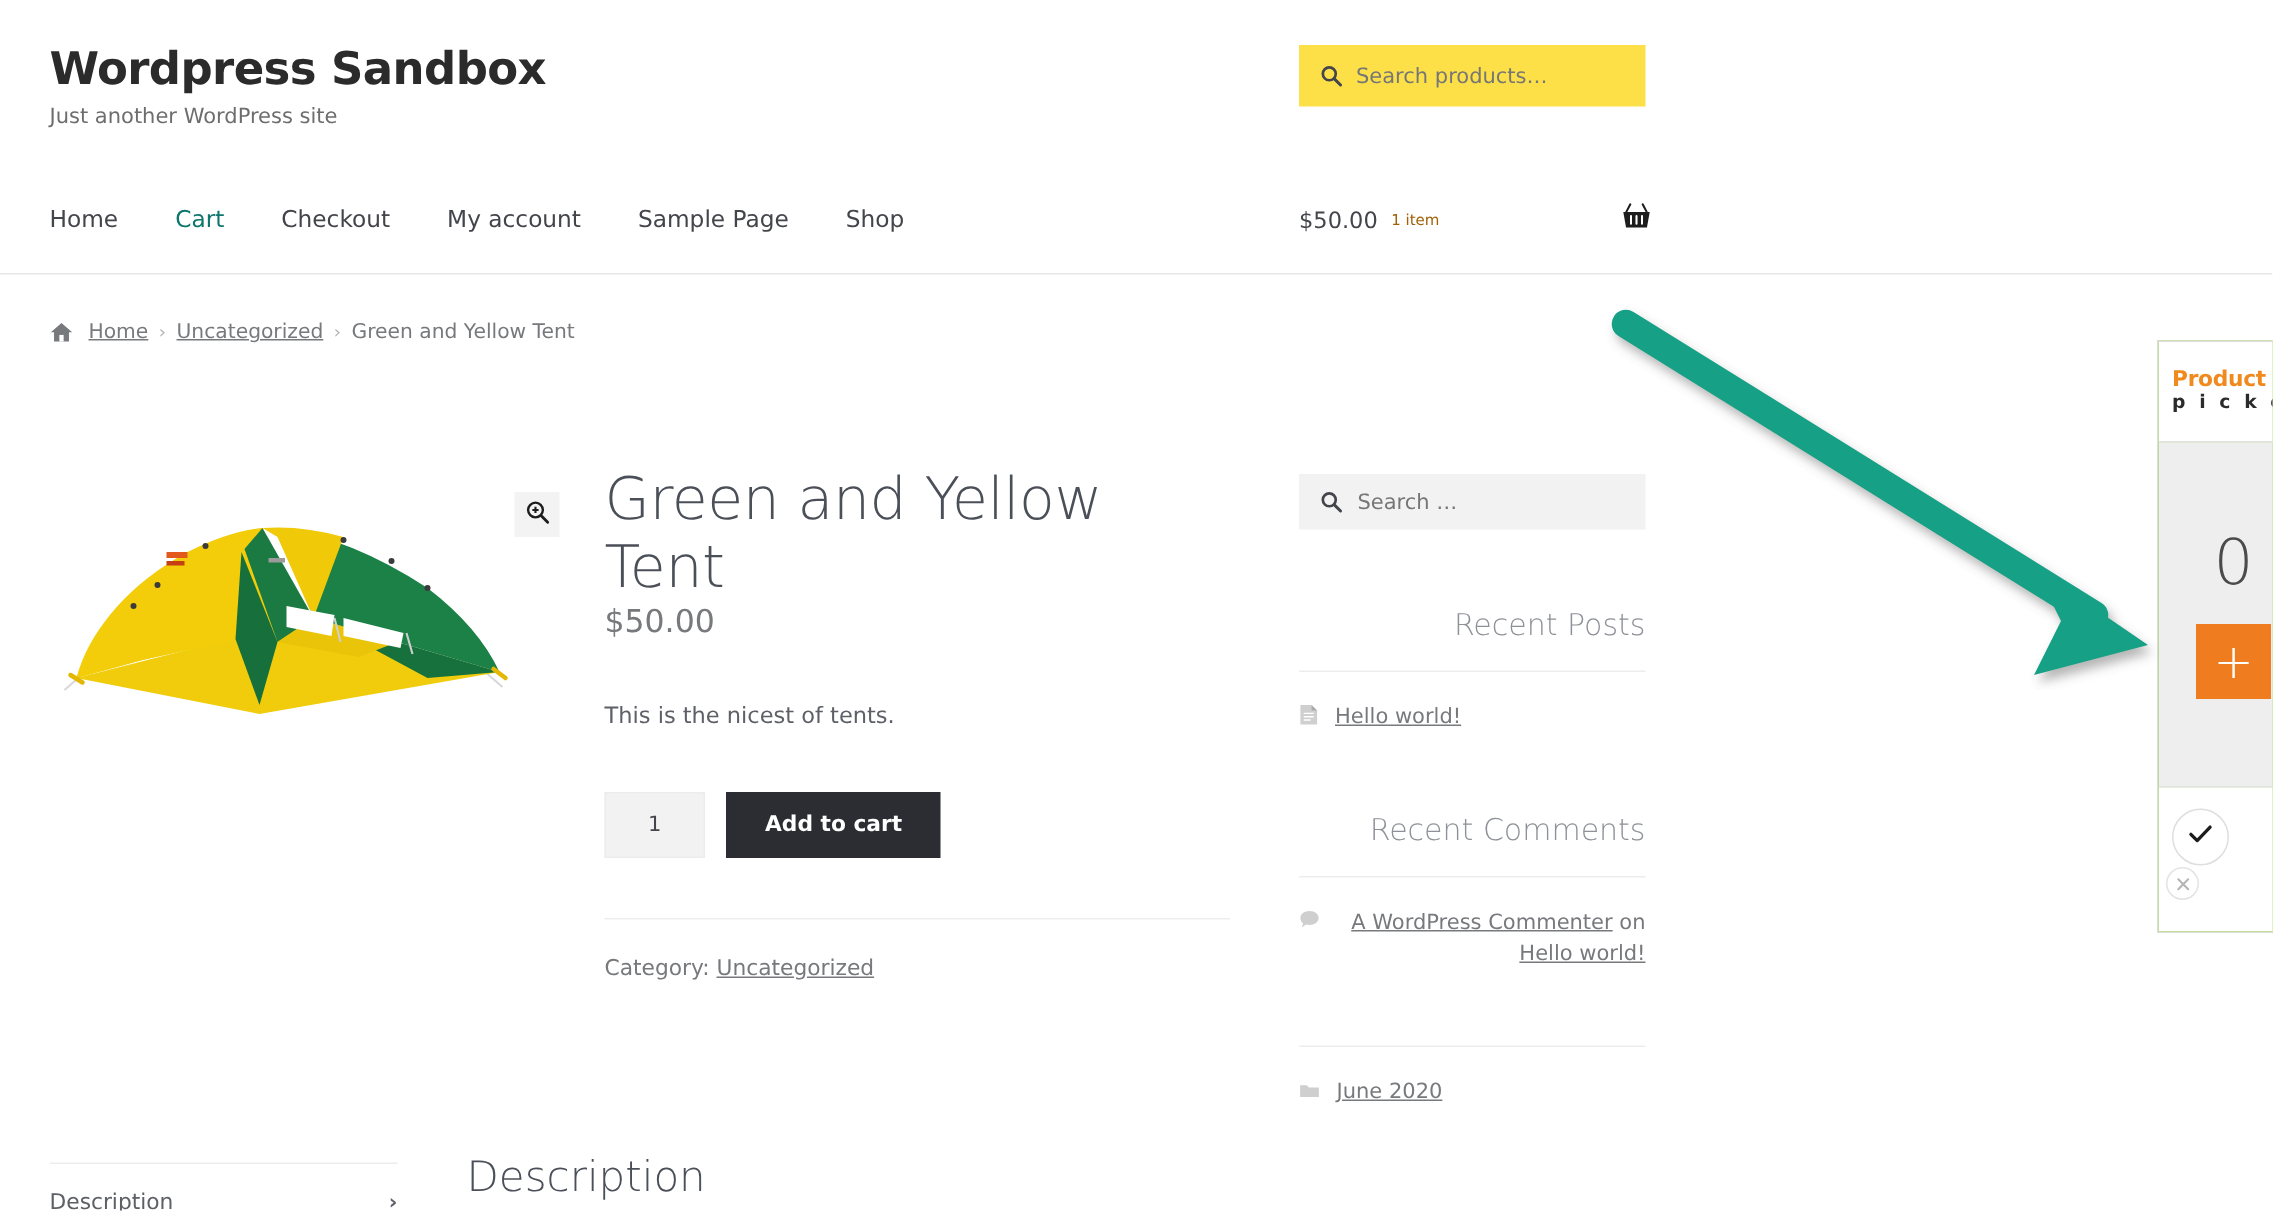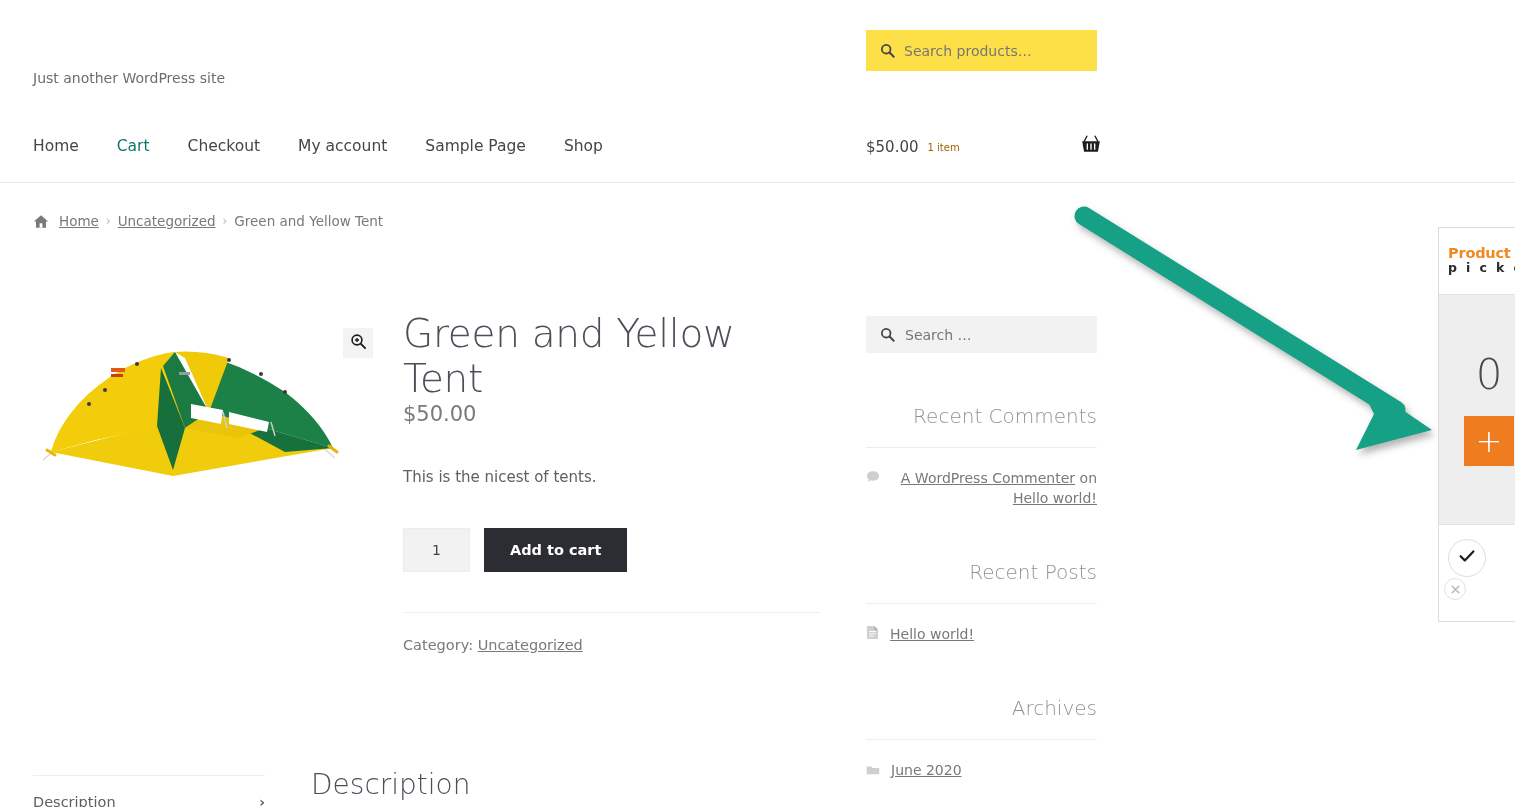--- a/index.html
+++ b/index.html
@@ -227,20 +227,21 @@
   .annot-arrow {
     position:absolute; left:1060px; top:200px;
     width:420px; height:260px; pointer-events:none;
   }
 </style>
 </head>
 <body>
 
 <header class="site-header">
 
+  <h1 class="site-title">Wordpress Sandbox</h1>
   <div class="site-tagline">Just another WordPress site</div>
 
   <nav class="main-nav">
     <a class="nav-link" href="#">Home</a>
     <a class="nav-link muted" href="#">Cart</a>
     <a class="nav-link" href="#">Checkout</a>
     <a class="nav-link" href="#">My account</a>
     <a class="nav-link" href="#">Sample Page</a>
     <a class="nav-link" href="#">Shop</a>
   </nav>
@@ -367,55 +368,54 @@
     <span class="sicon">
       <svg width="15" height="15" viewBox="0 0 16 16">
         <circle cx="6.6" cy="6.6" r="4.6" fill="none" stroke="#43454b" stroke-width="1.9"></circle>
         <line x1="10.2" y1="10.2" x2="14.6" y2="14.6" stroke="#43454b" stroke-width="2.1" stroke-linecap="round"></line>
       </svg>
     </span>
     <span class="stext">Search …</span>
   </div>
 
   <div class="widget">
-    <h3 class="widget-title">Recent Comments</h3>
-    <ul class="widget-list">
-      <li>
-        <span class="licon">
-          <svg width="14" height="14" viewBox="0 0 15 15">
-            <path d="M7.5 1.4 C11.3 1.4 14 3.6 14 6.4 C14 9.2 11.3 11.4 7.5 11.4 C6.6 11.4 5.8 11.3 5.1 11.1 L2 13 L2.9 10.3 C1.7 9.3 1 7.9 1 6.4 C1 3.6 3.7 1.4 7.5 1.4 Z" fill="#cfcfcf"></path>
-          </svg>
-        </span>
-        <span>
-          <a href="#">A WordPress Commenter</a><span> on </span><a href="#">Hello world!</a>
-        </span>
-      </li>
-    </ul>
-  </div>
-
-  <div class="widget">
     <h3 class="widget-title">Recent Posts</h3>
     <ul class="widget-list">
       <li>
         <span class="licon">
           <svg width="13" height="15" viewBox="0 0 14 16">
             <path d="M1 1 H9 L13 5 V15 H1 Z" fill="#cfcfcf"></path>
             <path d="M9 1 L13 5 H9 Z" fill="#ababab"></path>
             <path d="M3.4 7 H10.6 M3.4 9.4 H10.6 M3.4 11.8 H8.4" stroke="#ffffff" stroke-width="1"></path>
           </svg>
         </span>
         <span>
           <a href="#">Hello world!</a>
         </span>
       </li>
     </ul>
   </div>
 
   <div class="widget">
-    <h3 class="widget-title">Archives</h3>
+    <h3 class="widget-title">Recent Comments</h3>
+    <ul class="widget-list">
+      <li>
+        <span class="licon">
+          <svg width="14" height="14" viewBox="0 0 15 15">
+            <path d="M7.5 1.4 C11.3 1.4 14 3.6 14 6.4 C14 9.2 11.3 11.4 7.5 11.4 C6.6 11.4 5.8 11.3 5.1 11.1 L2 13 L2.9 10.3 C1.7 9.3 1 7.9 1 6.4 C1 3.6 3.7 1.4 7.5 1.4 Z" fill="#cfcfcf"></path>
+          </svg>
+        </span>
+        <span>
+          <a href="#">A WordPress Commenter</a><span> on </span><a href="#">Hello world!</a>
+        </span>
+      </li>
+    </ul>
+  </div>
+
+  <div class="widget">
     <ul class="widget-list">
       <li>
         <span class="licon">
           <svg width="14" height="12" viewBox="0 0 15 12">
             <path d="M0.8 2.2 H5.6 L7 3.8 H14.2 V10.6 H0.8 Z" fill="#cfcfcf"></path>
           </svg>
         </span>
         <span>
           <a href="#">June 2020</a>
         </span>

